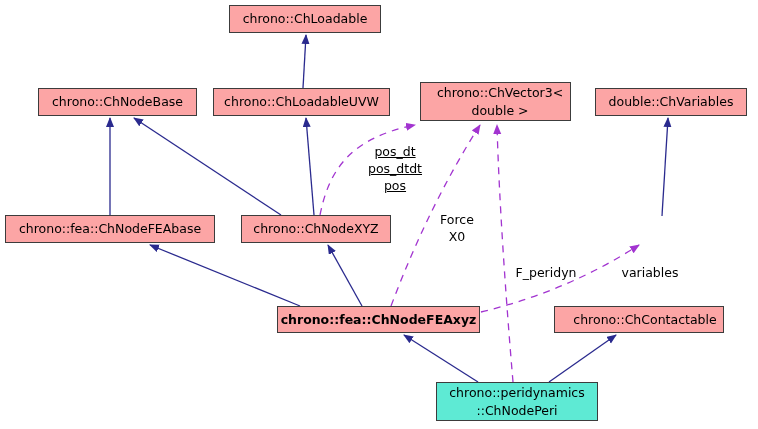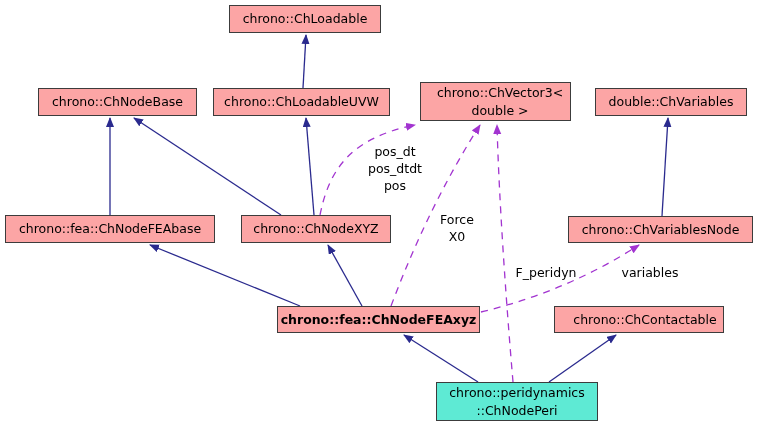--- a/index.html
+++ b/index.html
@@ -80,27 +80,26 @@
   </svg>
 
   <div class="node" style="left:229px; top:5px;  width:152px; height:28px;">chrono::ChLoadable</div>
   <div class="node" style="left:38px;  top:88px; width:159px; height:28px;">chrono::ChNodeBase</div>
   <div class="node" style="left:213px; top:88px; width:177px; height:28px;">chrono::ChLoadableUVW</div>
   <div class="node" style="left:420px; top:82px; width:151px; height:39px;padding-left:9px;">chrono::ChVector3&lt;
 double &gt;</div>
   <div class="node" style="left:595px; top:88px; width:152px; height:28px;">double::ChVariables</div>
   <div class="node" style="left:5px;   top:215px; width:210px; height:28px;">chrono::fea::ChNodeFEAbase</div>
   <div class="node" style="left:241px; top:215px; width:150px; height:28px;">chrono::ChNodeXYZ</div>
-  <div class="node" style="left:568px; top:216px; width:185px; height:27px;">chrono::ChVariablesNode</div>
   <div class="node" style="left:277px; top:306px; width:203px; height:27px;font-weight:bold;">chrono::fea::ChNodeFEAxyz</div>
   <div class="node" style="left:554px; top:306px; width:170px; height:27px;padding-left:12px;">chrono::ChContactable</div>
   <div class="node highlight" style="left:436px; top:382px; width:162px; height:39px;">chrono::peridynamics
 ::ChNodePeri</div>
 
-  <div class="edge-label" style="left:395px; top:143px;">pos_dt
+  <div class="edge-label" style="left:395px; top:143px;text-decoration:underline;">pos_dt
 pos_dtdt
 pos</div>
   <div class="edge-label" style="left:457px; top:211px;">Force
 X0</div>
   <div class="edge-label" style="left:546px; top:264px;">F_peridyn</div>
   <div class="edge-label" style="left:650px; top:264px;">variables</div>
 
 </div>
 
 </body></html>

